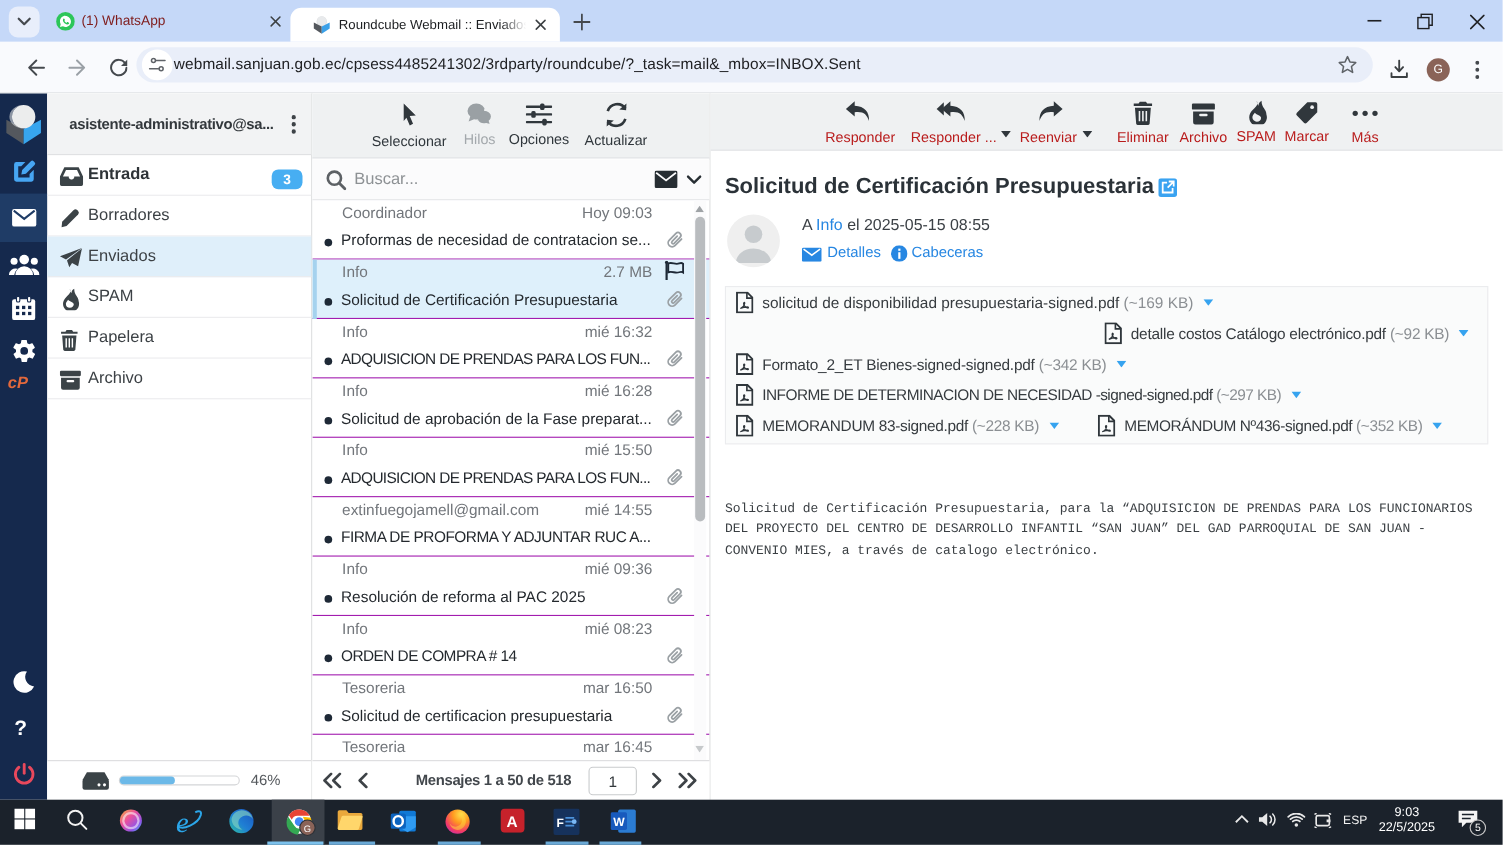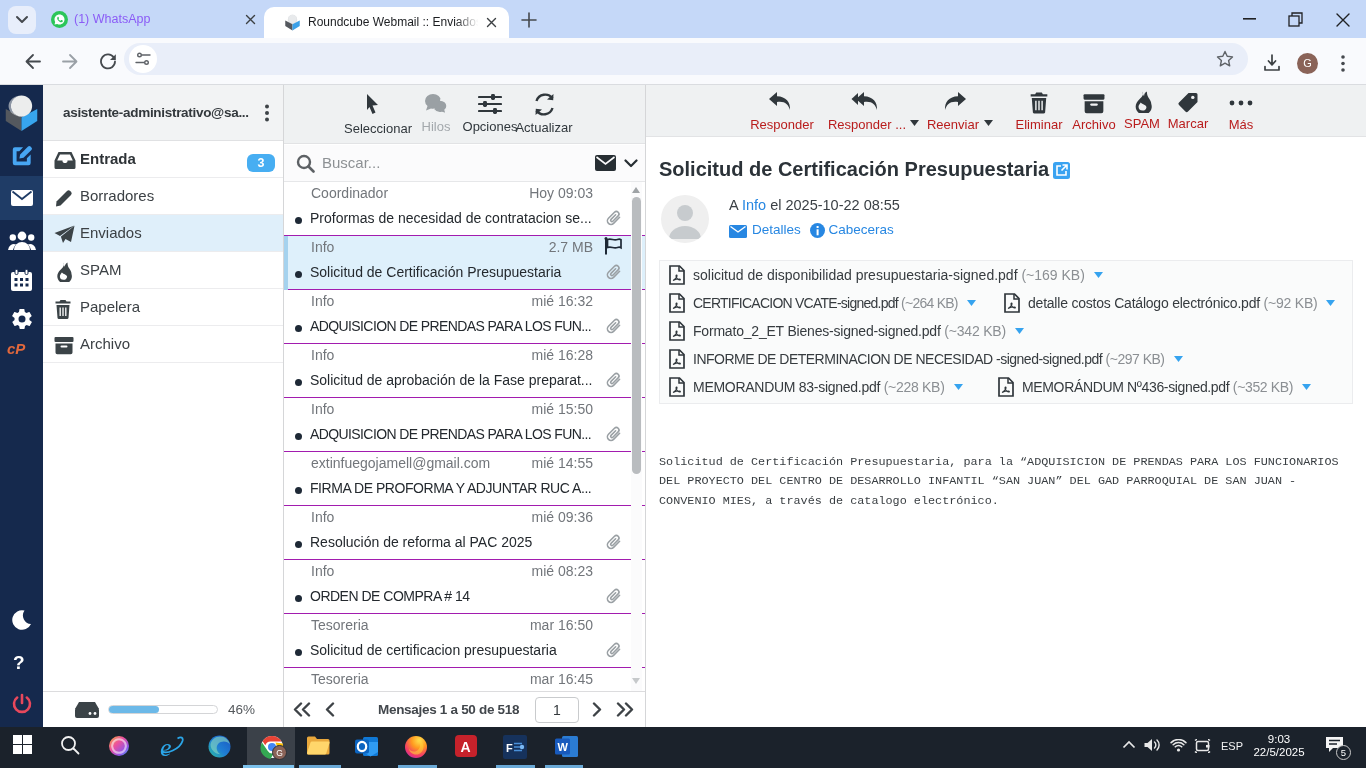--- a/index.html
+++ b/index.html
@@ -5,21 +5,21 @@
   * { margin:0; padding:0; box-sizing:border-box; }
   html,body { width:1366px; height:768px; overflow:hidden; font-family:"Liberation Sans",sans-serif; }
   .abs { position:absolute; }
   svg.abs, .lbtn svg, .vbtn svg, #vavatar svg { display:block; }
   .att svg { display:inline-block; }
 
   
   #tabbar { position:absolute; left:0; top:0; width:1366px; height:38px; background:#c5d8f8; }
   #chev-btn { position:absolute; left:8px; top:6px; width:28px; height:28px; border-radius:8px; background:#e8eefb; }
   #tab1 { position:absolute; left:44px; top:0; width:216px; height:38px; }
-  #tab1 .ttl { position:absolute; left:30px; top:12px; font-size:12.5px; color:#8b5cf6; }
+  #tab1 .ttl { position:absolute; left:30px; top:12px; font-size:12.5px; color:#7f1d1d; }
   #tab-active { position:absolute; left:264px; top:7px; width:245px; height:31px; background:#fff; border-radius:10px 10px 0 0; }
   #tab-active .ttl { position:absolute; left:44px; top:8px; font-size:12px; color:#1c1e21; width:180px; overflow:hidden; white-space:nowrap; }
   #tab-active .fade { position:absolute; left:192px; top:3px; width:32px; height:22px; background:linear-gradient(90deg,rgba(255,255,255,0),#fff 70%); }
   #toolbar { position:absolute; left:0; top:38px; width:1366px; height:47px; background:#f9fafd; border-bottom:1px solid #dadce0; }
   #omni { position:absolute; left:124px; top:43px; width:1124px; height:32px; border-radius:16px; background:#e9eef9; }
   #omni .url { position:absolute; left:34px; top:7px; font-size:14px; color:#202124; letter-spacing:0.1px; }
   #siteinfo { position:absolute; left:5px; top:2px; width:28px; height:28px; border-radius:50%; background:#fff; }
   #avatarG { position:absolute; left:1297px; top:53px; width:21px; height:21px; border-radius:50%; background:#8a6358; color:#fff; font-size:11px; text-align:center; line-height:21px; }
 
   
@@ -136,20 +136,21 @@
     <path d="M16.8 1.2 L16.8 7 L11 7 Z" fill="#45494e"></path>
   </svg>
 <div id="omni">
   <div id="siteinfo"></div>
   <svg class="abs" style="left:11px;top:9px" width="16" height="14" viewBox="0 0 16 14">
       <circle cx="4.5" cy="3" r="1.8" fill="none" stroke="#5f6368" stroke-width="1.4"></circle>
       <path d="M7 3 H15" stroke="#5f6368" stroke-width="1.4" stroke-linecap="round"></path>
       <circle cx="11.5" cy="10.5" r="1.8" fill="none" stroke="#5f6368" stroke-width="1.4"></circle>
       <path d="M1 10.5 H9" stroke="#5f6368" stroke-width="1.4" stroke-linecap="round"></path>
     </svg>
+  <div class="url">webmail.sanjuan.gob.ec/cpsess4485241302/3rdparty/roundcube/?_task=mail&amp;_mbox=INBOX.Sent</div>
   <svg class="abs" style="left:1092px;top:7px" width="18" height="18" viewBox="0 0 18 18">
       <path d="M9 1.5 L11.2 6.3 16.5 6.9 12.6 10.5 13.7 15.8 9 13.1 4.3 15.8 5.4 10.5 1.5 6.9 6.8 6.3 Z" fill="none" stroke="#5f6368" stroke-width="1.4" stroke-linejoin="round"></path>
     </svg>
 </div>
 <svg class="abs" style="left:1263px;top:54px" width="18" height="18" viewBox="0 0 18 18">
     <path d="M9 1 V10 M5.5 7 L9 10.8 L12.5 7" stroke="#3c4043" stroke-width="1.7" fill="none" stroke-linecap="round" stroke-linejoin="round"></path>
     <path d="M2 12.5 V16 H16 V12.5" stroke="#3c4043" stroke-width="1.7" fill="none" stroke-linecap="round" stroke-linejoin="round"></path>
   </svg>
 <div id="avatarG">G</div>
 <svg class="abs" style="left:1341px;top:55px" width="4" height="17" viewBox="0 0 4 17">
@@ -278,21 +279,21 @@
           <circle cx="21" cy="13.5" r="1.4" fill="#fff"></circle>
         </svg>
       <div class="abs" style="left:65px;top:13px;width:110px;height:9px;border-radius:5px;background:#fff;border:1px solid #d4d5d7;"></div>
       <div class="abs" style="left:66px;top:14px;width:50px;height:7px;border-radius:4px;background:#6cb9e8;"></div>
       <div class="abs" style="left:185px;top:10px;font-size:13.5px;color:#55595d;">46%</div>
     </div>
   </div>
 
   <div id="list">
     <div id="ltoolbar">
-      <div class="lbtn" style="left:48px;text-align:right;">
+      <div class="lbtn" style="left:48px;">
         <svg width="22" height="24" viewBox="0 0 22 24">
             <path d="M6 1 L17 12 L11.5 12.5 L14.5 19.5 L11.5 21 L8.5 14 L6 17 Z" fill="#30373c"></path>
           </svg>
         <div class="cap">Seleccionar</div>
       </div>
       <div class="lbtn" style="left:112px;">
         <svg width="26" height="22" viewBox="0 0 26 22">
             <path d="M10 1 a8 7 0 0 0 -8 7 a8 7 0 0 0 2.5 5 L3 17.5 L8 15.5 a8 7 0 0 0 7-1.5 a8 7 0 0 0 3-6 a8 7 0 0 0 -8-7z" fill="#9aa0a4"></path>
             <path d="M17 7 a7 6 0 0 1 7 6 a7 6 0 0 1 -2 4 l1.2 3.6 L19 19.5 a7 6 0 0 1 -8-3" fill="#9aa0a4" stroke="#eff1f2" stroke-width="1.4"></path>
           </svg>
@@ -304,21 +305,21 @@
               <path d="M1 4 H23 M1 11 H23 M1 18 H23"></path>
             </g>
             <g fill="#30373c">
               <rect x="13" y="1" width="4" height="6" rx="1.4"></rect>
               <rect x="5" y="8" width="4" height="6" rx="1.4"></rect>
               <rect x="15" y="15" width="4" height="6" rx="1.4"></rect>
             </g>
           </svg>
         <div class="cap">Opciones</div>
       </div>
-      <div class="lbtn" style="left:220px;text-align:center;">
+      <div class="lbtn" style="left:236px;text-align:center;">
         <svg width="23" height="23" viewBox="0 0 23 23">
             <path d="M19.5 5.5 A9 9 0 0 0 3.5 8" stroke="#30373c" stroke-width="2.4" fill="none"></path>
             <path d="M20.5 1 L20.2 7.2 L14 6.5 Z" fill="#30373c"></path>
             <path d="M3.5 17.5 A9 9 0 0 0 19.5 15" stroke="#30373c" stroke-width="2.4" fill="none"></path>
             <path d="M2.5 22 L2.8 15.8 L9 16.5 Z" fill="#30373c"></path>
           </svg>
         <div class="cap">Actualizar</div>
       </div>
     </div>
     <div id="lsearch">
@@ -539,21 +540,21 @@
         <rect width="17" height="17" rx="2.5" fill="#3aa3f1"></rect>
         <path d="M8 4 H4 V13 H13 V9" stroke="#fff" stroke-width="1.6" fill="none"></path>
         <path d="M9.5 3 H14 V7.5 M13.5 3.5 L8.5 8.5" stroke="#fff" stroke-width="1.6" fill="none"></path>
       </svg>
     <div id="vavatar">
       <svg width="48" height="48" viewBox="0 0 48 48">
           <circle cx="24" cy="18" r="8" fill="#c7cbce"></circle>
           <path d="M8 44 a16 13 0 0 1 32 0 z" fill="#c7cbce"></path>
         </svg>
     </div>
-    <div id="fromline"><span style="color:#3b4045">A</span> <a>Info</a> <span style="color:#3b4045">el 2025-10-22 08:55</span></div>
+    <div id="fromline"><span style="color:#3b4045">A</span> <a>Info</a> <span style="color:#3b4045">el 2025-05-15 08:55</span></div>
     <div id="metaline">
       <svg class="abs" style="left:0px;top:3px" width="18" height="13" viewBox="0 0 18 13">
           <rect width="18" height="13" rx="1.5" fill="#2787e2"></rect>
           <path d="M1.5 1.5 L9 7 L16.5 1.5" stroke="#fff" stroke-width="1.4" fill="none"></path>
         </svg>
       <span style="margin-left:23px;">Detalles</span>
       <svg class="abs" style="left:81px;top:1px" width="15" height="15" viewBox="0 0 15 15">
           <circle cx="7.5" cy="7.5" r="7.5" fill="#2787e2"></circle>
           <rect x="6.6" y="3" width="2" height="2" fill="#fff"></rect>
           <rect x="6.6" y="6.3" width="2" height="6" fill="#fff"></rect>
@@ -561,27 +562,21 @@
       <span style="margin-left:24px;">Cabeceras</span>
     </div>
     <div id="attbox">
         <div class="att"><span><svg style="vertical-align:-4.5px;margin-right:8px" width="16" height="20" viewBox="0 0 16 20">
               <path d="M1 1 H10.5 L15 5.5 V19 H1 Z" fill="none" stroke="#2f363b" stroke-width="1.7"></path>
               <path d="M10 1 V6 H15" fill="none" stroke="#2f363b" stroke-width="1.5"></path>
               <path d="M4 15.5 c1.5-.5 3.5-2.8 4-4.5 c.3-1.2-.8-1.5-1-.3 c-.2 1.6 1.8 4 3.5 4.3 c1.3.2 1.2-1 -.2-1 c-2 0-4.8.8-6.3 1.5z" fill="none" stroke="#2f363b" stroke-width="1.1"></path>
             </svg><span class="nm" style="">solicitud de disponibilidad presupuestaria-signed.pdf </span><span class="sz" style="">(~169 KB)</span><svg style="vertical-align:2px;margin-left:9px" width="9" height="6" viewBox="0 0 9 6">
               <path d="M4.5 6 L0 0 H9 Z" fill="#36a3ef"></path>
             </svg></span></div>
-        <div class="att"><span><svg style="vertical-align:-4.5px;margin-right:8px" width="16" height="20" viewBox="0 0 16 20">
-              <path d="M1 1 H10.5 L15 5.5 V19 H1 Z" fill="none" stroke="#2f363b" stroke-width="1.7"></path>
-              <path d="M10 1 V6 H15" fill="none" stroke="#2f363b" stroke-width="1.5"></path>
-              <path d="M4 15.5 c1.5-.5 3.5-2.8 4-4.5 c.3-1.2-.8-1.5-1-.3 c-.2 1.6 1.8 4 3.5 4.3 c1.3.2 1.2-1 -.2-1 c-2 0-4.8.8-6.3 1.5z" fill="none" stroke="#2f363b" stroke-width="1.1"></path>
-            </svg><span class="nm" style="letter-spacing:-0.75px;">CERTIFICACION VCATE-signed.pdf </span><span class="sz" style="letter-spacing:-0.75px;">(~264 KB)</span><svg style="vertical-align:2px;margin-left:9px" width="9" height="6" viewBox="0 0 9 6">
-              <path d="M4.5 6 L0 0 H9 Z" fill="#36a3ef"></path>
-            </svg></span><span style="position:absolute;left:344px;top:0;"><svg style="vertical-align:-4.5px;margin-right:8px" width="16" height="20" viewBox="0 0 16 20">
+        <div class="att"><span style="position:absolute;left:344px;top:0;"><svg style="vertical-align:-4.5px;margin-right:8px" width="16" height="20" viewBox="0 0 16 20">
               <path d="M1 1 H10.5 L15 5.5 V19 H1 Z" fill="none" stroke="#2f363b" stroke-width="1.7"></path>
               <path d="M10 1 V6 H15" fill="none" stroke="#2f363b" stroke-width="1.5"></path>
               <path d="M4 15.5 c1.5-.5 3.5-2.8 4-4.5 c.3-1.2-.8-1.5-1-.3 c-.2 1.6 1.8 4 3.5 4.3 c1.3.2 1.2-1 -.2-1 c-2 0-4.8.8-6.3 1.5z" fill="none" stroke="#2f363b" stroke-width="1.1"></path>
             </svg><span class="nm" style="letter-spacing:-0.22px;">detalle costos Catálogo electrónico.pdf </span><span class="sz" style="letter-spacing:-0.22px;">(~92 KB)</span><svg style="vertical-align:2px;margin-left:9px" width="9" height="6" viewBox="0 0 9 6">
               <path d="M4.5 6 L0 0 H9 Z" fill="#36a3ef"></path>
             </svg></span></div>
         <div class="att"><span><svg style="vertical-align:-4.5px;margin-right:8px" width="16" height="20" viewBox="0 0 16 20">
               <path d="M1 1 H10.5 L15 5.5 V19 H1 Z" fill="none" stroke="#2f363b" stroke-width="1.7"></path>
               <path d="M10 1 V6 H15" fill="none" stroke="#2f363b" stroke-width="1.5"></path>
               <path d="M4 15.5 c1.5-.5 3.5-2.8 4-4.5 c.3-1.2-.8-1.5-1-.3 c-.2 1.6 1.8 4 3.5 4.3 c1.3.2 1.2-1 -.2-1 c-2 0-4.8.8-6.3 1.5z" fill="none" stroke="#2f363b" stroke-width="1.1"></path>

